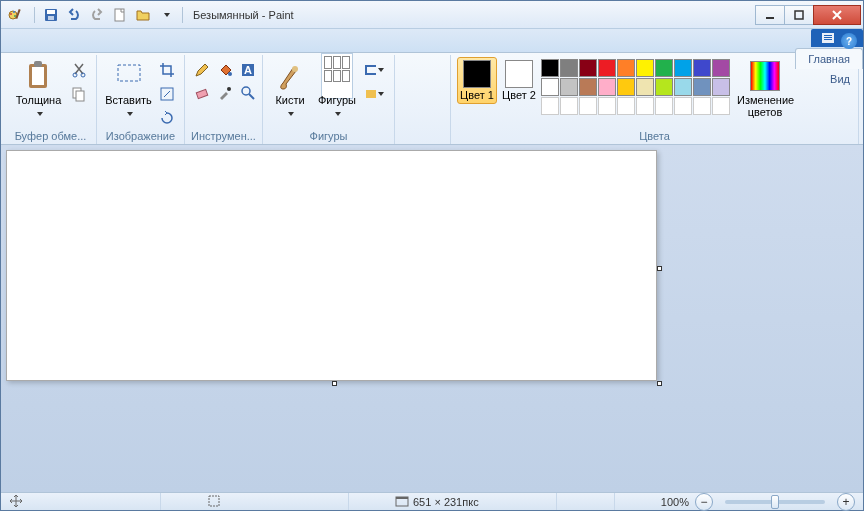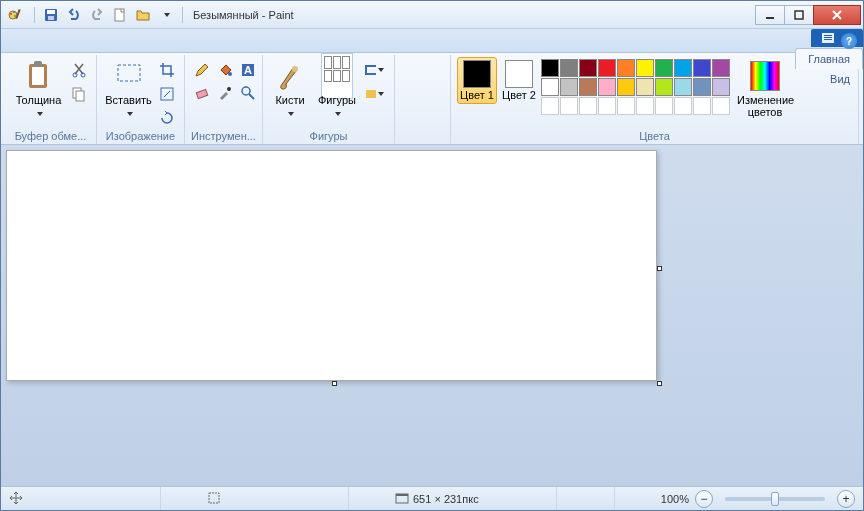--- a/index.html
+++ b/index.html
@@ -51,21 +51,21 @@
 .palette { display: grid; grid-template-columns: repeat(10, 18px); grid-auto-rows: 18px; gap: 1px; padding-top: 2px; }
 .palette .c { width: 18px; height: 18px; border: 1px solid #888; }
 .palette .c.empty { background: #fff; border-color: #ccc; }
 
 .rainbow { width: 30px; height: 30px; background: linear-gradient(90deg,#f00,#ff0,#0f0,#0ff,#00f,#f0f,#f00); border: 1px solid #888; }
 
 .canvas-area { flex: 1; background: linear-gradient(#cfdcee,#bfd0e6); position: relative; overflow: auto; }
 .canvas { position: absolute; left: 5px; top: 5px; background: #fff; border: 1px solid #aaa; box-shadow: 2px 2px 5px rgba(0,0,0,0.2); }
 .handle { position: absolute; width: 5px; height: 5px; background: #fff; border: 1px solid #333; }
 
-.statusbar { height: 24px; background: linear-gradient(#eaf1fa,#d8e5f3); border-top: 1px solid #b0c4d8; display: flex; align-items: center; font-size: 11px; color: #333; gap: 38px; }
+.statusbar { height: 18px; background: linear-gradient(#eaf1fa,#d8e5f3); border-top: 1px solid #b0c4d8; display: flex; align-items: center; font-size: 11px; color: #333; gap: 38px; }
 .statusbar .cell { display: flex; align-items: center; gap: 4px; padding: 0 8px; border-right: 1px solid #c8d8ea; height: 100%; }
 .statusbar .spacer { flex: 1; }
 .zoombtn { width: 18px; height: 18px; border: 1px solid #8aa8c8; border-radius: 50%; background: linear-gradient(#fff,#dce8f5); display: flex; align-items: center; justify-content: center; font-size: 12px; line-height: 1; }
 .slider { width: 100px; height: 4px; background: #b8cde2; position: relative; margin: 0 6px; border-radius: 2px; }
 .slider .thumb { position: absolute; top: -5px; width: 8px; height: 14px; background: linear-gradient(#fff,#dce8f5); border: 1px solid #8aa8c8; border-radius: 2px; }
 
 .tri { width: 0; height: 0; border-left: 3px solid transparent; border-right: 3px solid transparent; border-top: 4px solid #333; display: inline-block; margin-left: 2px; }
 </style>
 </head>
 <body>

